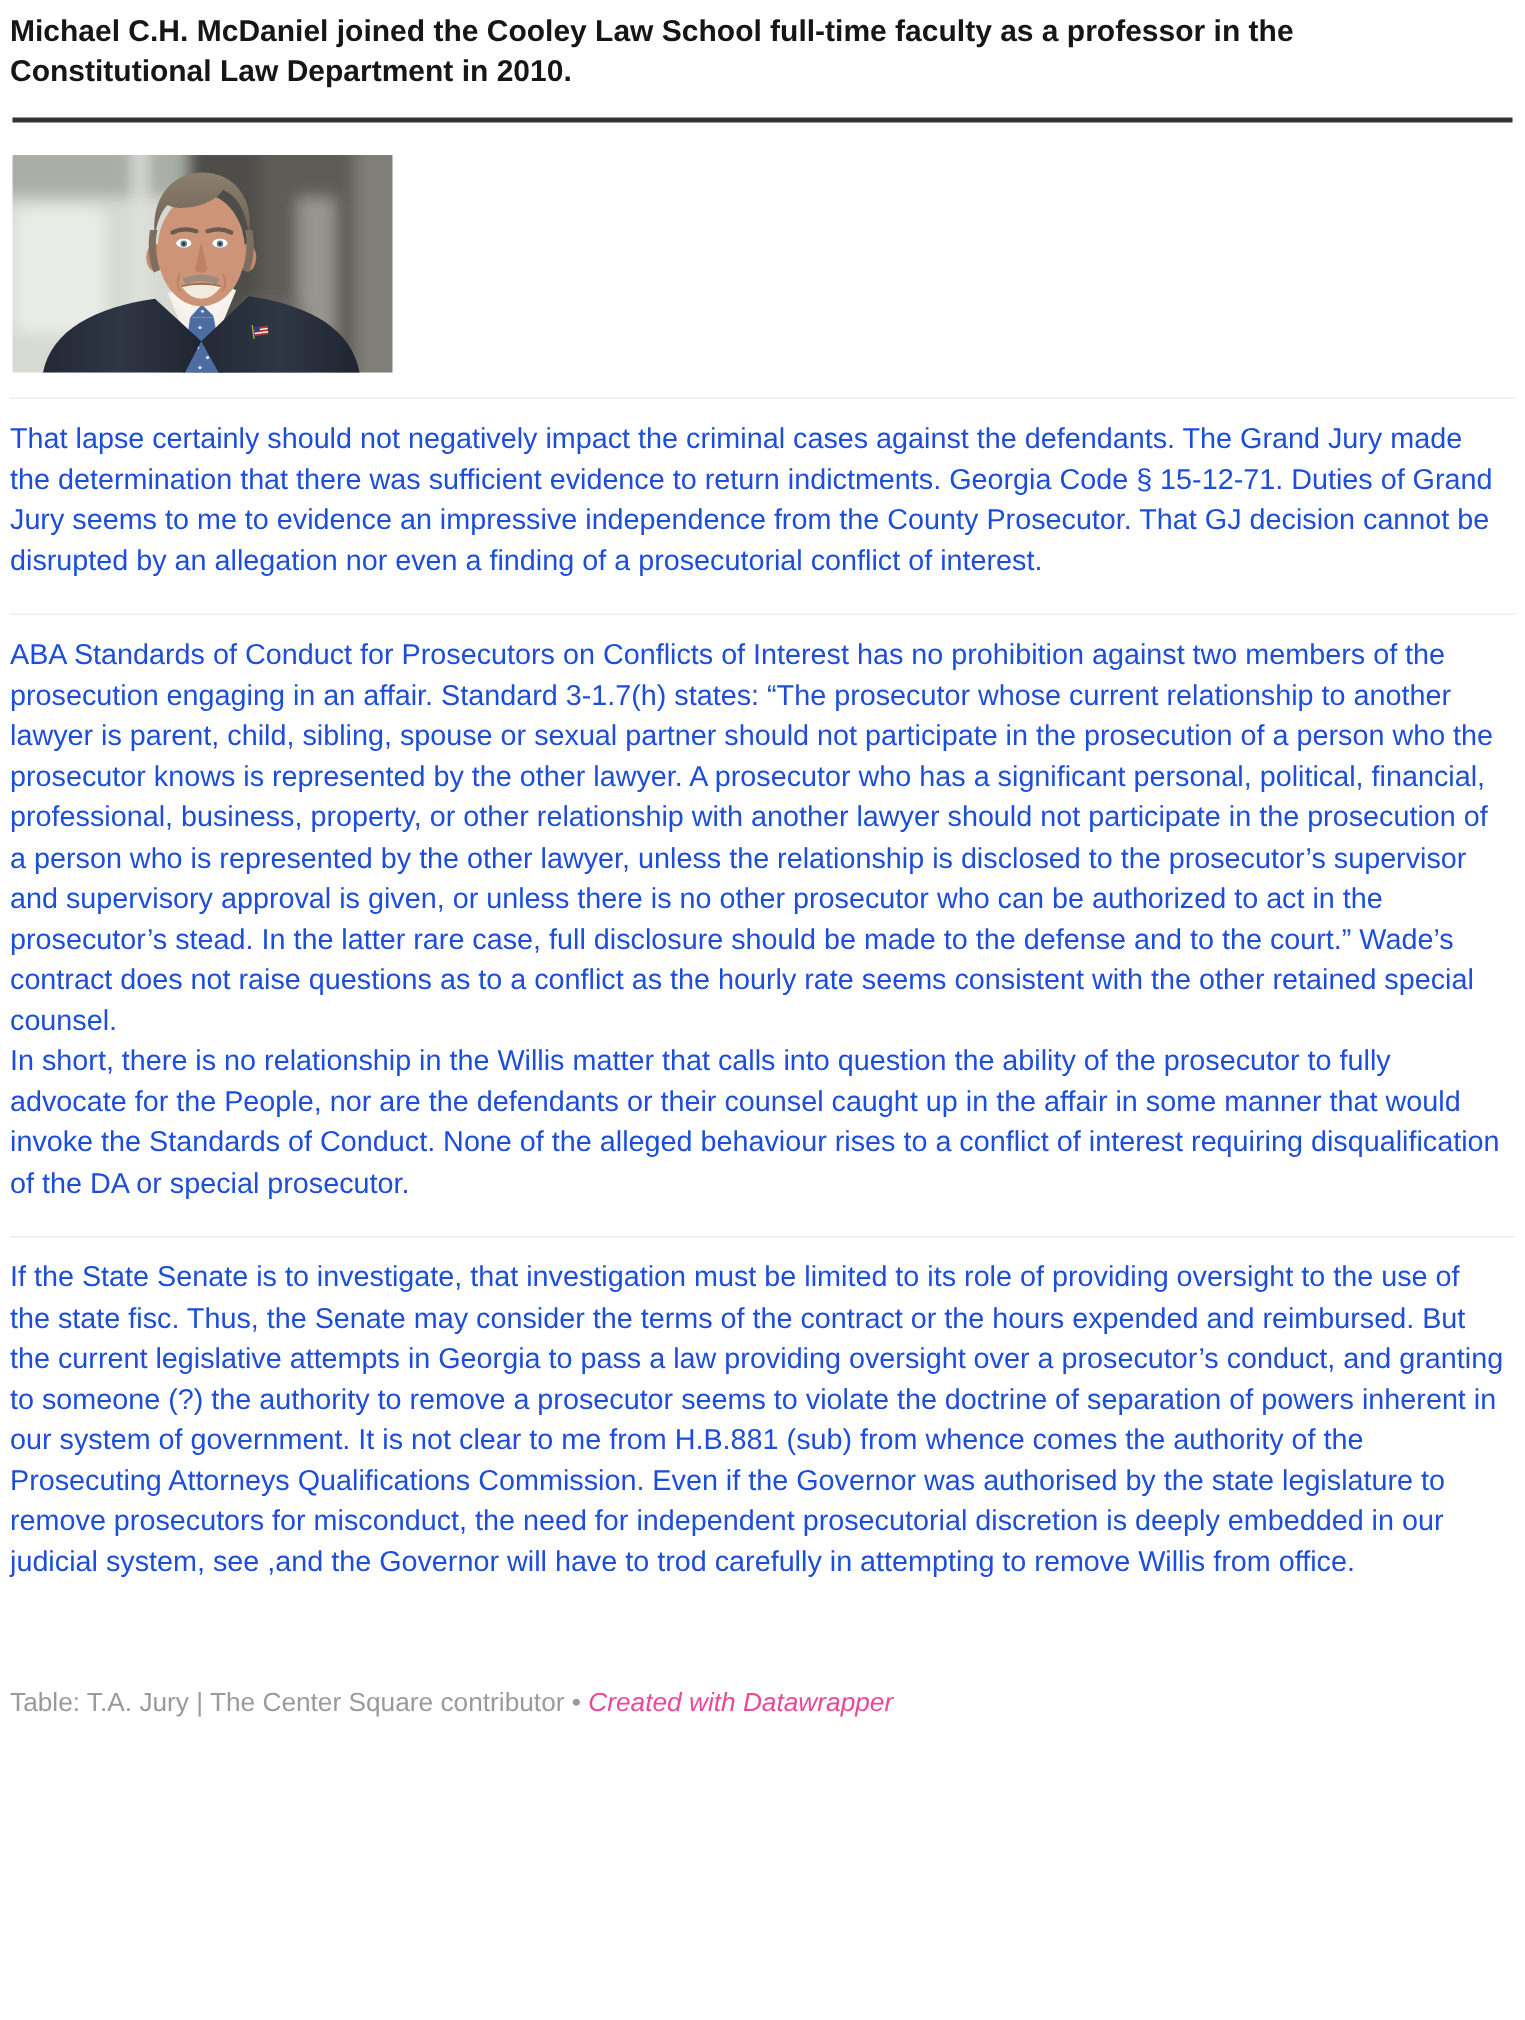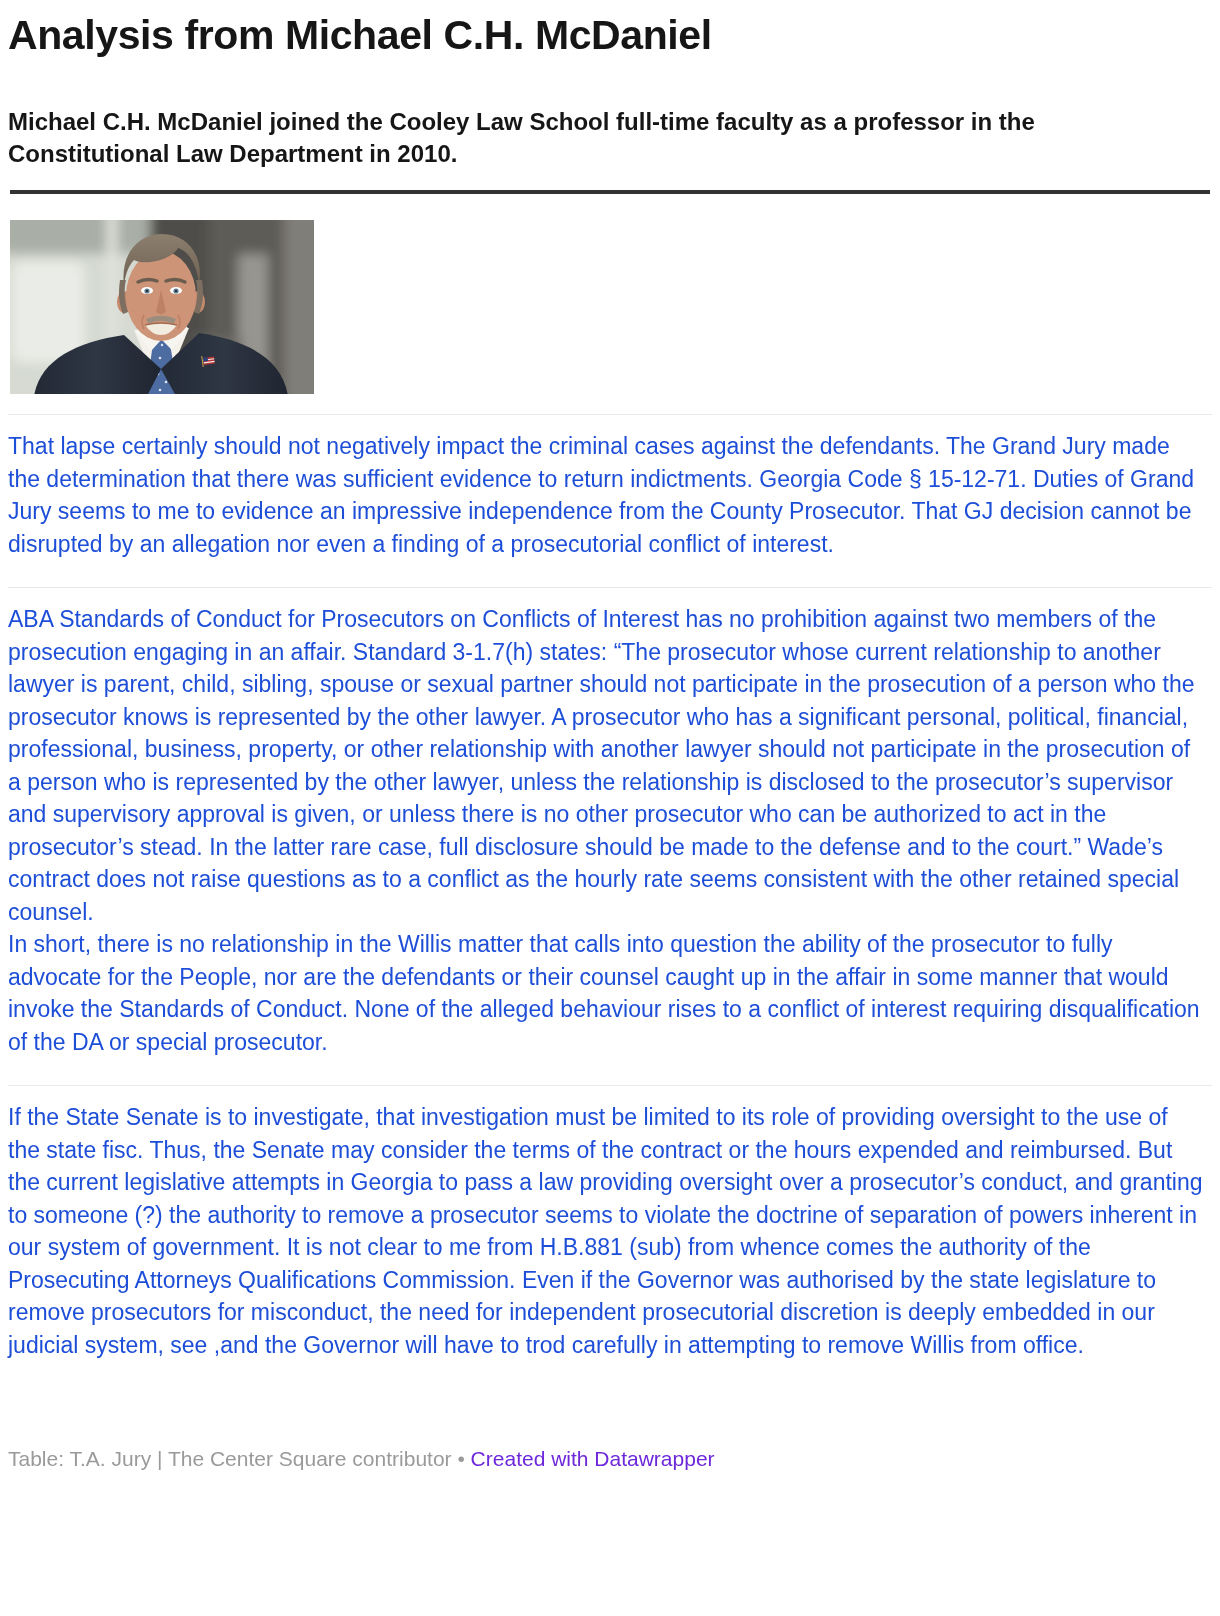--- a/index.html
+++ b/index.html
@@ -42,28 +42,27 @@
   }
   .text-row.last { border-bottom: none; }
   .text-row p { margin: 0; max-width: 1195px; }
 
   .attribution {
     margin-top: 58px;
     font-size: 21px;
     line-height: 26px;
     color: #9a9a9a;
   }
-  .attribution .credit { color: #6d28d9; text-decoration: none; cursor: pointer; }
+  .attribution .credit { color: #ec4899; text-decoration: none; cursor: pointer; font-style: italic; }
 </style>
 </head>
 <body>
 
 <div class="page">
 
-  <h1 class="title">Analysis from Michael C.H. McDaniel</h1>
 
   <p class="intro">Michael C.H. McDaniel joined the Cooley Law School full-time faculty as a professor in the Constitutional Law Department in 2010.</p>
 
   <div class="rule-dark"></div>
 
   <div class="photo-row">
     <svg class="photo-frame" viewBox="0 0 304 174" xmlns="http://www.w3.org/2000/svg" role="img">
       <defs>
         <filter id="bgblur" x="-20%" y="-20%" width="140%" height="140%">
           <feGaussianBlur stdDeviation="6"></feGaussianBlur>

